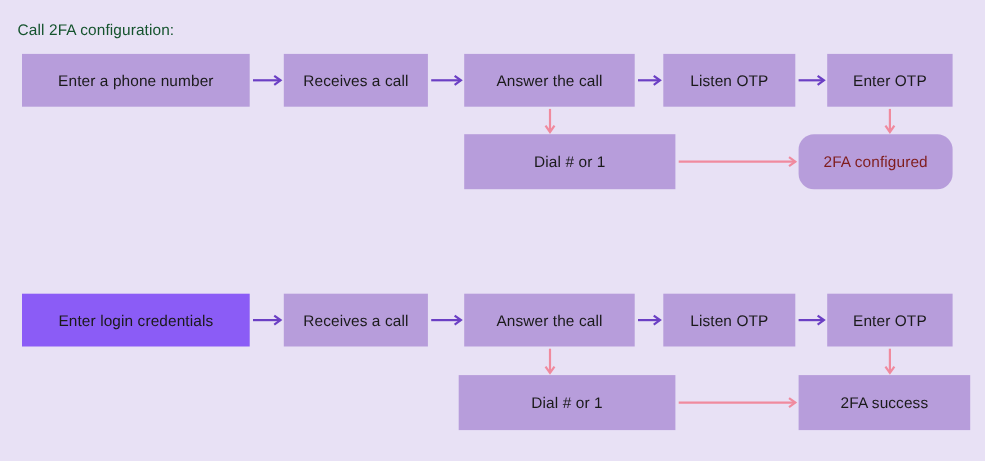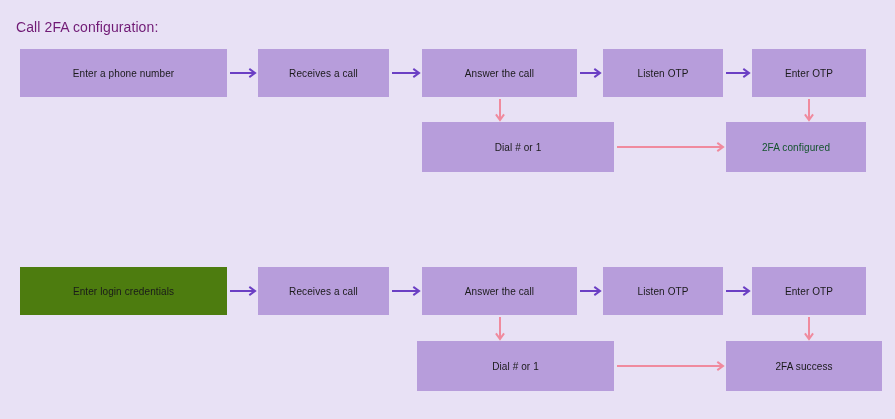--- a/index.html
+++ b/index.html
@@ -14,30 +14,30 @@
     overflow: hidden;
   }
   #diagram {
     position: relative;
     width: 895px;
     height: 419px;
   }
   .section-title {
     position: absolute;
     font-size: 14px;
-    color: #701a75;
+    color: #14532d;
     line-height: 1;
     white-space: nowrap;
     letter-spacing: 0.1px;
   }
   .node {
     position: absolute;
     background: #b79ddb;
     color: #1a1a1a;
-    font-size: 10px;
+    font-size: 14px;
     display: flex;
     align-items: center;
     justify-content: center;
     text-align: center;
     box-sizing: border-box;
     letter-spacing: 0.1px;
     white-space: nowrap;
   }
   .connector {
     position: absolute;
@@ -136,21 +136,21 @@
         <line x1="14" y1="14" x2="120" y2="14" stroke="#f08a9e" stroke-width="2"></line>
         <polyline points="114.30285080336226,18.067246123761137 120,14 114.30285080336226,9.932753876238865" fill="none" stroke="#f08a9e" stroke-width="2" stroke-linecap="butt" stroke-linejoin="miter"></polyline>
       </svg>
     </div>
     <div class="node" style="left: 20px; top: 49px; width: 207px; height: 48px; background: rgb(183, 157, 219); color: rgb(26, 26, 26);">Enter a phone number</div>
     <div class="node" style="left: 258px; top: 49px; width: 131px; height: 48px; background: rgb(183, 157, 219); color: rgb(26, 26, 26);">Receives a call</div>
     <div class="node" style="left: 422px; top: 49px; width: 155px; height: 48px; background: rgb(183, 157, 219); color: rgb(26, 26, 26);">Answer the call</div>
     <div class="node" style="left: 603px; top: 49px; width: 120px; height: 48px; background: rgb(183, 157, 219); color: rgb(26, 26, 26);">Listen OTP</div>
     <div class="node" style="left: 752px; top: 49px; width: 114px; height: 48px; background: rgb(183, 157, 219); color: rgb(26, 26, 26);">Enter OTP</div>
     <div class="node" style="left: 422px; top: 122px; width: 192px; height: 50px; background: rgb(183, 157, 219); color: rgb(26, 26, 26);">Dial # or 1</div>
-    <div class="node" style="left: 726px; top: 122px; width: 140px; height: 50px; background: rgb(183, 157, 219); color: #14532d;">2FA configured</div>
-    <div class="node" style="left: 20px; top: 267px; width: 207px; height: 48px; background: #4d7c0f; color: rgb(26, 26, 26);">Enter login credentials</div>
+    <div class="node" style="left: 726px; top: 122px; width: 140px; height: 50px; background: rgb(183, 157, 219); color: #7f1d1d; border-radius: 14px;">2FA configured</div>
+    <div class="node" style="left: 20px; top: 267px; width: 207px; height: 48px; background: #8b5cf6; color: rgb(26, 26, 26);">Enter login credentials</div>
     <div class="node" style="left: 258px; top: 267px; width: 131px; height: 48px; background: rgb(183, 157, 219); color: rgb(26, 26, 26);">Receives a call</div>
     <div class="node" style="left: 422px; top: 267px; width: 155px; height: 48px; background: rgb(183, 157, 219); color: rgb(26, 26, 26);">Answer the call</div>
     <div class="node" style="left: 603px; top: 267px; width: 120px; height: 48px; background: rgb(183, 157, 219); color: rgb(26, 26, 26);">Listen OTP</div>
     <div class="node" style="left: 752px; top: 267px; width: 114px; height: 48px; background: rgb(183, 157, 219); color: rgb(26, 26, 26);">Enter OTP</div>
     <div class="node" style="left: 417px; top: 341px; width: 197px; height: 50px; background: rgb(183, 157, 219); color: rgb(26, 26, 26);">Dial # or 1</div>
     <div class="node" style="left: 726px; top: 341px; width: 156px; height: 50px; background: rgb(183, 157, 219); color: rgb(26, 26, 26);">2FA success</div>
   </div>
 
 </body></html>

